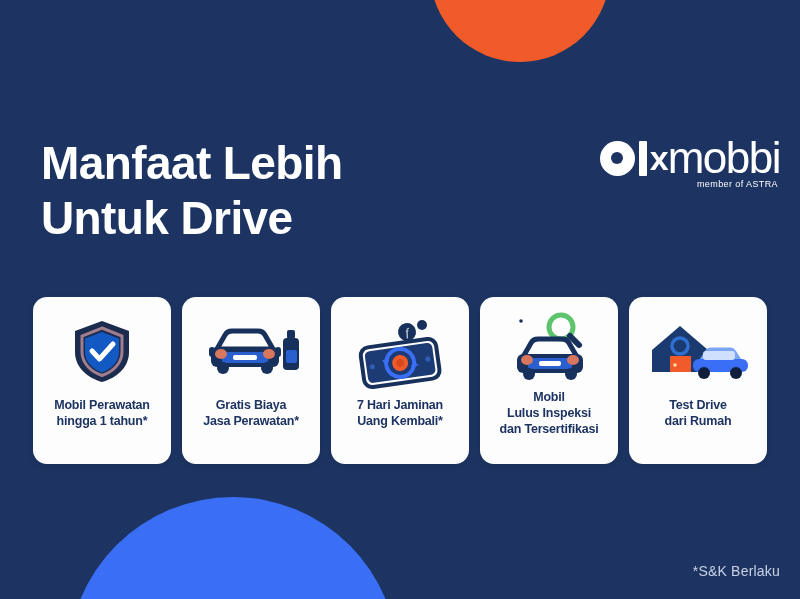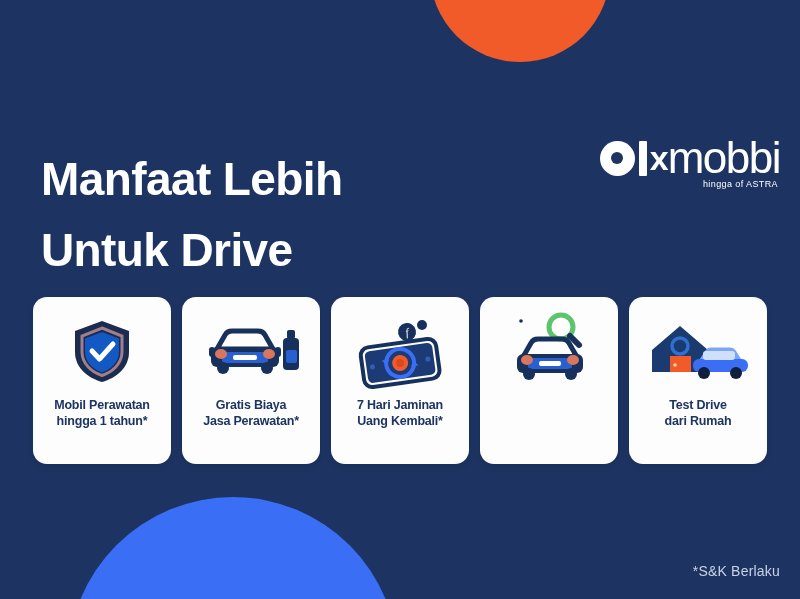--- a/index.html
+++ b/index.html
@@ -46,21 +46,20 @@
     top: 136px;
     color: #ffffff;
     font-size: 46px;
     line-height: 55px;
     font-weight: bold;
     letter-spacing: -0.6px;
   }
   .headline .line {
     display: block;
     white-space: nowrap;
-    margin-top: 16px;
   }
   
   .logo {
     position: absolute;
     right: 20px;
     top: 138px;
     text-align: right;
   }
   .logo-wordmark {
     display: flex;
@@ -181,21 +180,21 @@
     <span class="line">Untuk Drive</span>
   </div>
 
   <div class="logo">
     <div class="logo-wordmark">
       <span class="logo-o"></span>
       <span class="logo-bar"></span>
       <span class="logo-x">x</span>
       <span class="logo-mobbi">mobbi</span>
     </div>
-    <div class="logo-member"><span>hingga of </span><b>ASTRA</b></div>
+    <div class="logo-member"><span>member of </span><b>ASTRA</b></div>
   </div>
 
   <div class="cards">
 
     <div class="card card-1">
       <div class="card-icon">
         <svg width="62" height="66" viewBox="0 0 62 66" aria-hidden="true">
           <path d="M31 3 L58 13 V34 C58 50 45 60 31 64 C17 60 4 50 4 34 V13 Z" fill="#1b2c4f"></path>
           <path d="M31 10 L51 18 V34 C51 46 41 54 31 57.5 C21 54 11 46 11 34 V18 Z" fill="none" stroke="#a07e8e" stroke-width="3"></path>
           <path d="M31 14 L48 20.5 V34 C48 44.5 39.5 51.5 31 54.5 C22.5 51.5 14 44.5 14 34 V20.5 Z" fill="#1259c3"></path>
@@ -269,20 +268,25 @@
           <path d="M20 48 L28 34 C29.5 31 32 30 35 30 H59 C62 30 64.5 31 66 34 L74 48 Z" fill="none" stroke="#17315c" stroke-width="5" stroke-linejoin="round"></path>
           <rect x="14" y="45" width="66" height="19" rx="6" fill="#17315c"></rect>
           <rect x="25" y="49" width="44" height="11" rx="3" fill="#2a5fd0"></rect>
           <rect x="36" y="52" width="22" height="5" rx="2" fill="#ffffff"></rect>
           <ellipse cx="24" cy="51" rx="6" ry="5" fill="#d9765e"></ellipse>
           <ellipse cx="70" cy="51" rx="6" ry="5" fill="#d9765e"></ellipse>
           <circle cx="26" cy="65" r="6" fill="#17315c"></circle>
           <circle cx="68" cy="65" r="6" fill="#17315c"></circle>
         </svg>
       </div>
+      <div class="card-label">
+        <span class="l">Mobil</span>
+        <span class="l">Lulus Inspeksi</span>
+        <span class="l">dan Tersertifikasi</span>
+      </div>
     </div>
 
     <div class="card card-5">
       <div class="card-icon">
         <svg width="104" height="62" viewBox="0 0 104 62" aria-hidden="true">
           <path d="M6 30 L34 6 L62 30 V52 H6 Z" fill="#1b3a70"></path>
           <circle cx="34" cy="26" r="8" fill="none" stroke="#2f6fd0" stroke-width="3.5"></circle>
           <rect x="24" y="36" width="21" height="16" fill="#f15a29"></rect>
           <circle cx="29" cy="45" r="1.8" fill="#ffd8a8"></circle>
           <path d="M52 42 L59 31 C60.5 28.5 62.5 27.5 65 27.5 H84 C86.5 27.5 88.5 28.5 90 31 L97 42 Z" fill="#7ba6f5"></path>

